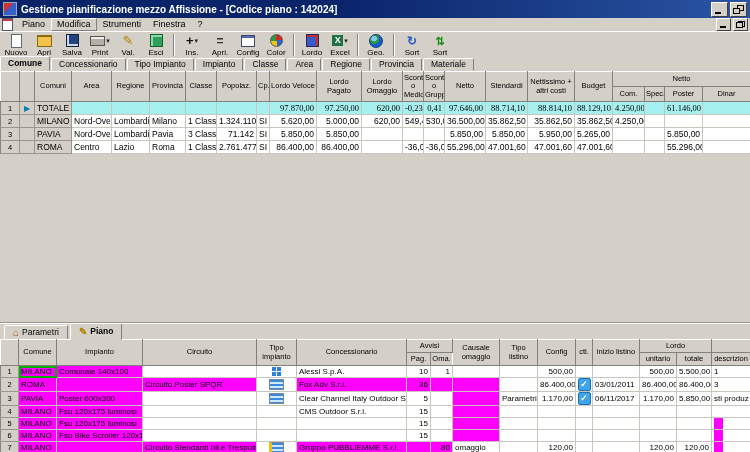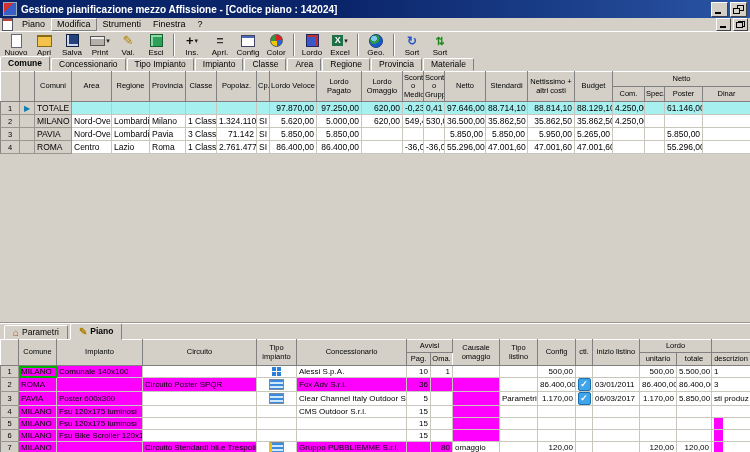--- a/index.html
+++ b/index.html
@@ -83,21 +83,21 @@
     padding:0 2px;white-space:nowrap;overflow:hidden;vertical-align:middle;}
   .tg td{font-size:8.5px;}
   .bg td{font-size:8px;}
   .tg thead tr{height:15px;} .bg thead tr{height:13px;}
   .tg tbody tr{height:13px;} .bg tbody tr{height:12px;}
   td.r{text-align:right;} td.c{text-align:center;}
   td.numcell{background:var(--chrome,#d4d0c8);text-align:center;font-size:7.5px;
     border-right:1px solid #9a968e;border-bottom:1px solid #9a968e;}
   td.selcell{background:var(--chrome,#d4d0c8);border-right:1px solid #9a968e;border-bottom:1px solid #9a968e;text-align:center;padding:0;}
   td.fixed{background:var(--chrome,#d4d0c8);border-right:1px solid #9a968e;border-bottom:1px solid #9a968e;}
-  td.cyan{background:var(--total-row,#a6f0f0);}
+  td.cyan{background:var(--total-row,#a6f0f0);font-family:Liberation Serif, serif;}
   td.m{background:var(--magenta,#ff00ff);}
   td.focus{outline:2px solid var(--focus-green,#00b000);outline-offset:-2px;}
   .rowarrow{color:#0a7fb0;font-size:8px;}
   .cb{display:inline-block;width:11px;height:11px;background:var(--checkbox-blue,#3fa4e8);
     border:1px solid #1a70b0;border-radius:2px;color:#fff;font-size:9px;line-height:11px;text-align:center;font-weight:bold;}
   td.cbcell{text-align:center;padding:0;}
   .strip{display:block;width:9px;height:11px;background:var(--magenta,#ff00ff);}
   .tii{display:inline-block;vertical-align:middle;}
   .ti-grid{width:9px;height:9px;background-color:#2a80d8;
     background-image:linear-gradient(to right,transparent 4px,#fff 4px,#fff 5px,transparent 5px),
@@ -499,21 +499,21 @@
             <td class="m">Poster 600x300</td>
             <td></td>
             <td class="c"><span class="tii ti-bill"></span></td>
             <td>Clear Channel Italy Outdoor S.r.l.</td>
             <td class="r">5</td>
             <td class="r"></td>
             <td class="m"></td>
             <td>Parametri</td>
             <td class="r">1.170,00</td>
             <td class="cbcell"><span class="cb">✓</span></td>
-            <td>06/03/2017</td>
+            <td>06/11/2017</td>
             <td class="r">1.170,00</td>
             <td class="r">5.850,00</td>
             <td>sti produz</td>
           </tr>
           <tr>
             <td class="numcell">4</td>
             <td class="m">MILANO</td>
             <td class="m">Fsu 120x175 luminosi</td>
             <td></td>
             <td class="c"></td>

